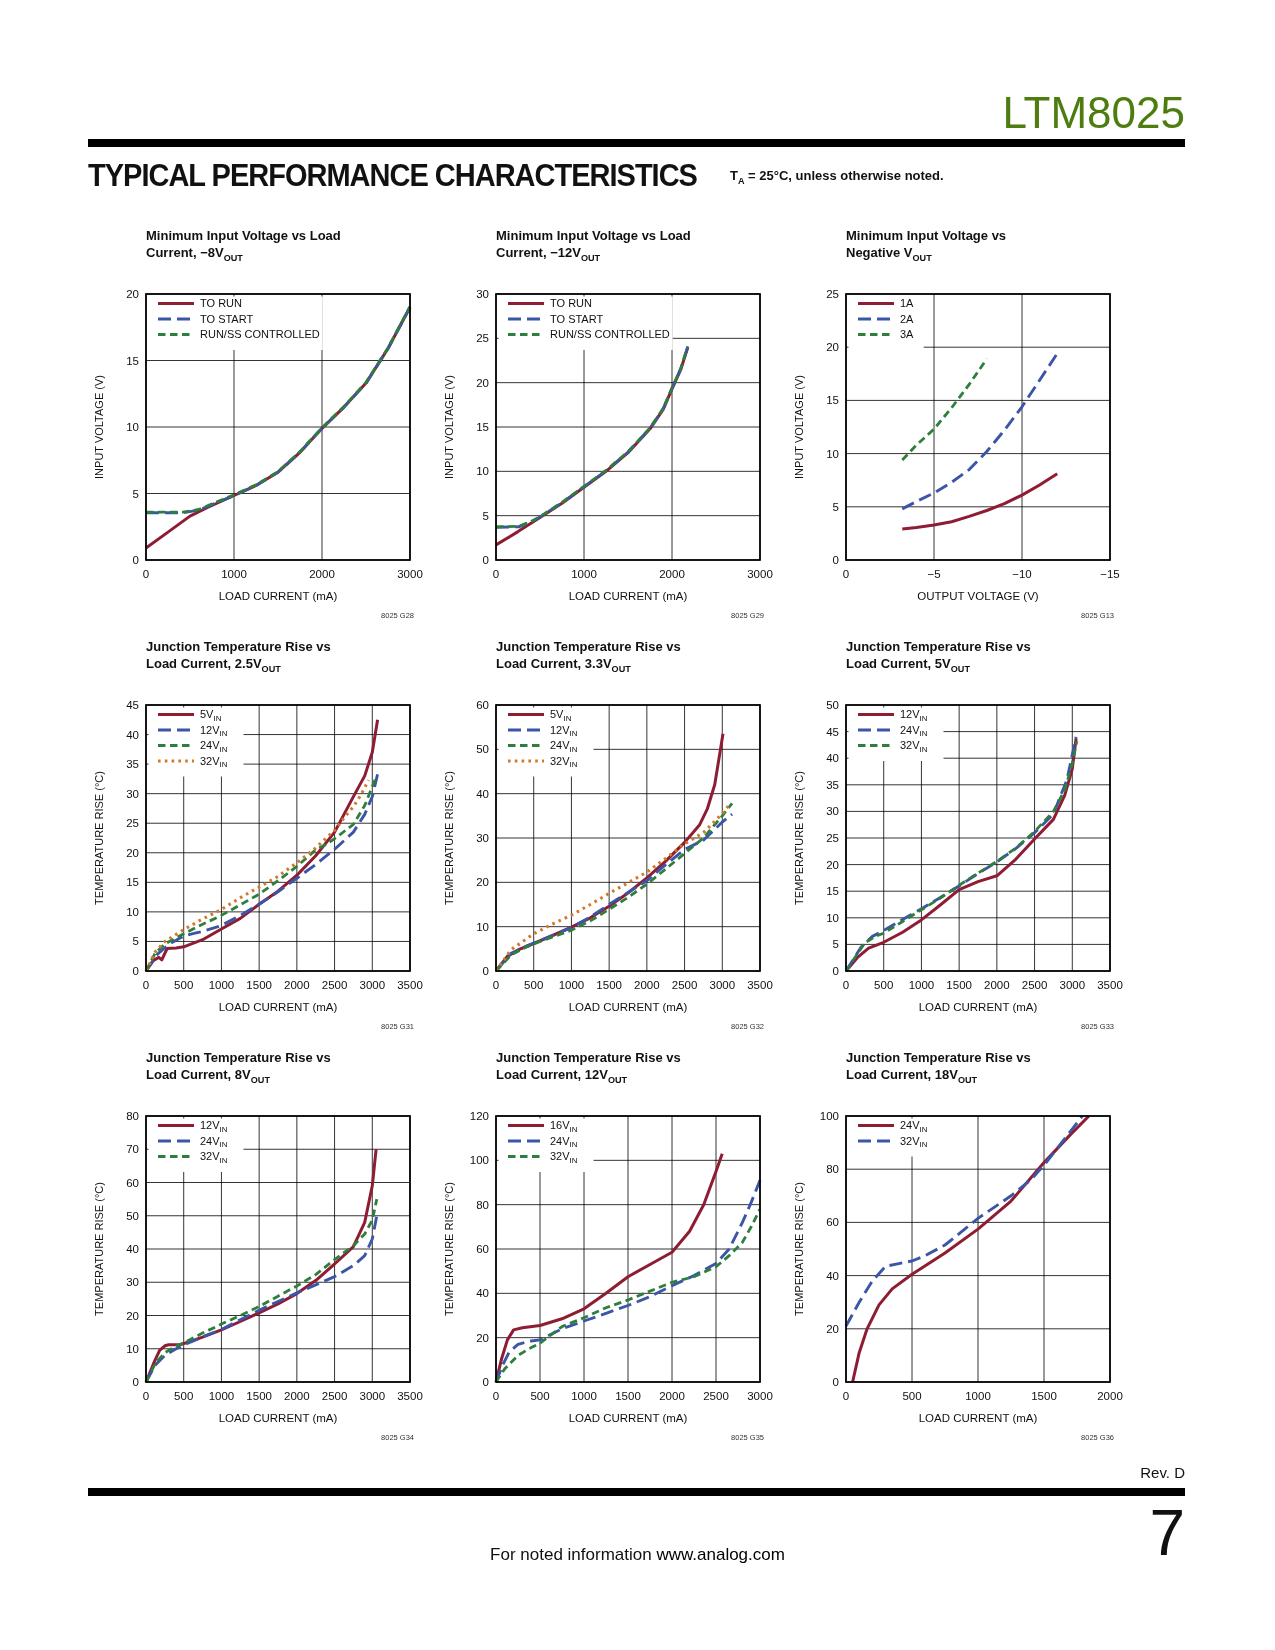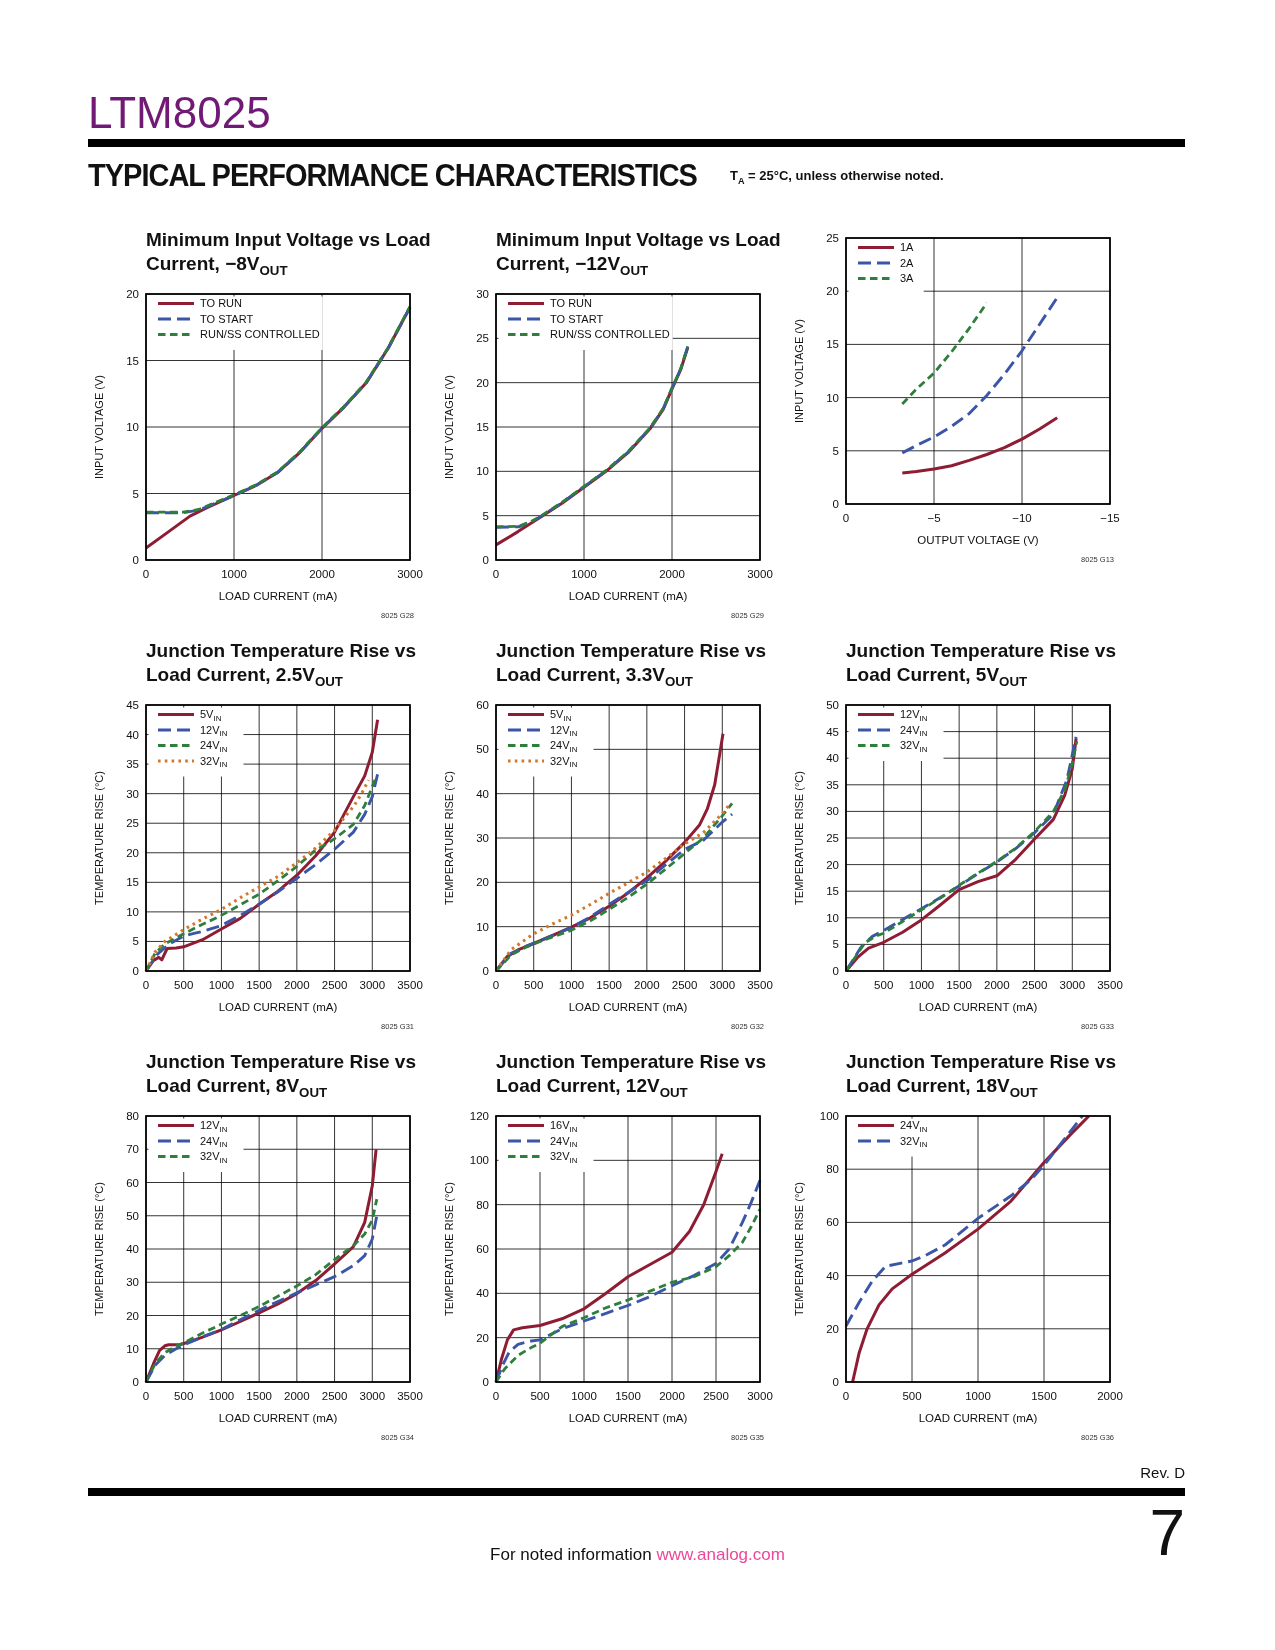--- a/index.html
+++ b/index.html
@@ -1,28 +1,28 @@
 <!DOCTYPE html>
 <html><head>
 <meta charset="utf-8">
 <style>
   html,body{margin:0;padding:0;background:#e8e8e8;}
   #page{position:relative;width:1275px;height:1650px;background:#ffffff;
         font-family:"Liberation Sans",sans-serif;color:#111;overflow:hidden;margin:0 auto;}
-  #doc-title{position:absolute;top:88px;left:88px;width:1097px;text-align:left;
-             font-size:44px;font-weight:400;letter-spacing:0px;color:#701a75;}
+  #doc-title{position:absolute;top:88px;left:88px;width:1097px;text-align:right;
+             font-size:44px;font-weight:400;letter-spacing:0px;color:#4d7c0f;}
   #top-rule{position:absolute;top:139px;left:88px;width:1097px;height:8px;background:#000;}
   #section-head{position:absolute;top:160px;left:88px;width:1097px;display:flex;align-items:center;gap:33px;}
   #section-title{font-size:29px;font-weight:700;letter-spacing:-1px;transform:scaleY(1.05);transform-origin:left bottom;}
   #section-note{font-size:13px;font-weight:700;}
   sub{font-size:70%;}
   #charts-grid{position:absolute;top:228px;left:88px;display:grid;
                grid-template-columns:350px 350px 350px;grid-auto-rows:411px;}
   .chart{width:350px;}
-  .chart-title{padding-left:58px;font-size:19px;line-height:1.28;font-weight:700;height:56px;}
+  .chart-title{padding-left:58px;font-size:13px;line-height:1.28;font-weight:700;height:56px;}
   .chart svg{display:block;}
   #footer-rev{position:absolute;top:1464px;left:88px;width:1097px;text-align:right;font-size:15px;}
   #footer-rule{position:absolute;top:1488px;left:88px;width:1097px;height:8px;background:#000;}
   #page-num{position:absolute;top:1496px;left:88px;width:1097px;text-align:right;
             font-size:64px;font-weight:400;}
   #footer-info{position:absolute;top:1545px;left:0;width:1275px;text-align:center;font-size:17px;}
   #footer-info a{text-decoration:none;}
 </style>
 </head>
 <body>
@@ -114,20 +114,24 @@
           <text x="51" y="147" text-anchor="end" font-size="11.5" fill="#111" font-family="&quot;Liberation Sans&quot;,sans-serif"><tspan>15</tspan></text>
           <text x="51" y="102.66666666666669" text-anchor="end" font-size="11.5" fill="#111" font-family="&quot;Liberation Sans&quot;,sans-serif"><tspan>20</tspan></text>
           <text x="51" y="58.333333333333314" text-anchor="end" font-size="11.5" fill="#111" font-family="&quot;Liberation Sans&quot;,sans-serif"><tspan>25</tspan></text>
           <text x="51" y="14" text-anchor="end" font-size="11.5" fill="#111" font-family="&quot;Liberation Sans&quot;,sans-serif"><tspan>30</tspan></text>
           <text x="190" y="316" text-anchor="middle" font-size="11.5" fill="#111" font-family="&quot;Liberation Sans&quot;,sans-serif"><tspan>LOAD CURRENT (mA)</tspan></text>
           <text x="15" y="143" text-anchor="middle" font-size="11" fill="#111" font-family="&quot;Liberation Sans&quot;,sans-serif" transform="rotate(-90 15 143)"><tspan>INPUT VOLTAGE (V)</tspan></text>
           <text x="326" y="334" text-anchor="end" font-size="7.5" fill="#333" font-family="&quot;Liberation Sans&quot;,sans-serif"><tspan>8025 G29</tspan></text>
         </svg>
       </div>
       <div class="chart">
+        <div class="chart-title">
+          <div>Minimum Input Voltage vs</div>
+          <div>Negative V<sub>OUT</sub></div>
+        </div>
         <svg width="350" height="352" viewBox="0 0 350 352">
           <line x1="58" y1="10" x2="58" y2="276" stroke="#000" stroke-width="0.8"></line>
           <line x1="146" y1="10" x2="146" y2="276" stroke="#000" stroke-width="0.8"></line>
           <line x1="234" y1="10" x2="234" y2="276" stroke="#000" stroke-width="0.8"></line>
           <line x1="322" y1="10" x2="322" y2="276" stroke="#000" stroke-width="0.8"></line>
           <line x1="58" y1="276" x2="322" y2="276" stroke="#000" stroke-width="0.8"></line>
           <line x1="58" y1="222.8" x2="322" y2="222.8" stroke="#000" stroke-width="0.8"></line>
           <line x1="58" y1="169.6" x2="322" y2="169.6" stroke="#000" stroke-width="0.8"></line>
           <line x1="58" y1="116.4" x2="322" y2="116.4" stroke="#000" stroke-width="0.8"></line>
           <line x1="58" y1="63.19999999999999" x2="322" y2="63.19999999999999" stroke="#000" stroke-width="0.8"></line>
@@ -481,15 +485,15 @@
           <text x="326" y="334" text-anchor="end" font-size="7.5" fill="#333" font-family="&quot;Liberation Sans&quot;,sans-serif"><tspan>8025 G36</tspan></text>
         </svg>
       </div>
     </div>
 
   <div id="footer-rev">Rev. D</div>
   <div id="footer-rule"></div>
   <div id="page-num">7</div>
   <div id="footer-info">
     <span>For noted information</span>
-    <a href="#" id="footer-link" style="color: #ec4899;">www.analog.com</a>
+    <a href="#" id="footer-link" style="color: #000000;">www.analog.com</a>
   </div>
 </div>
 
 </body></html>

